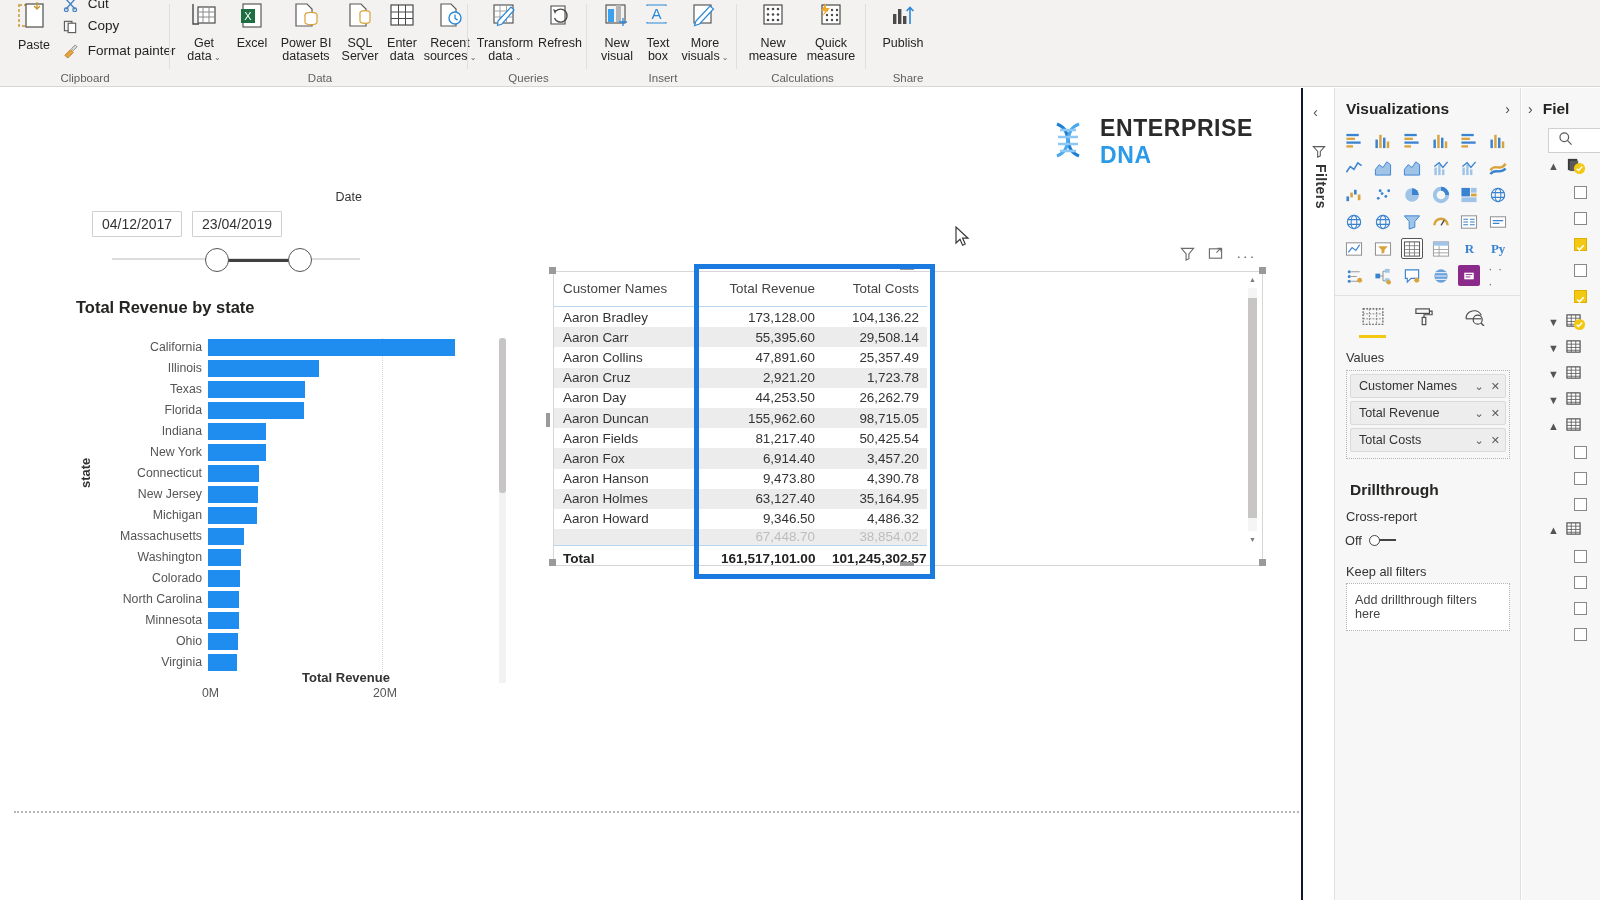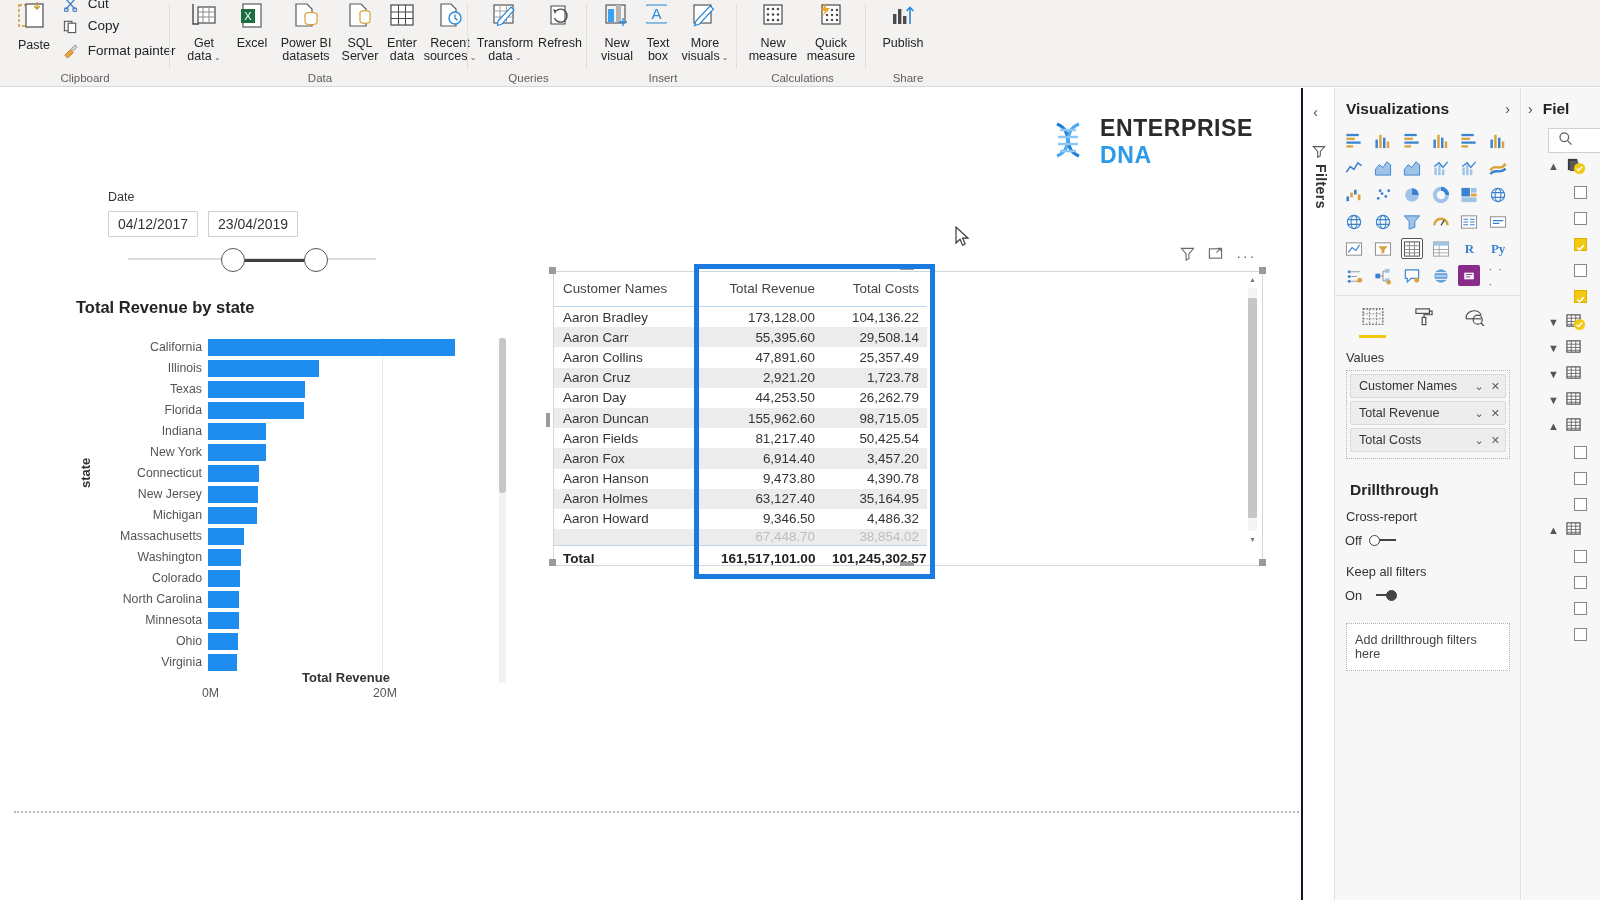--- a/index.html
+++ b/index.html
@@ -47,21 +47,21 @@
     border-top: 2px dotted #b9b7b4;
   }
 
   
   #logo { position: absolute; left: 1047px; top: 27px; display: flex; align-items: center; gap: 11px; }
   #logo .wordmark { font-size: 23px; font-weight: bold; letter-spacing: 0.6px; }
   #logo .wordmark .w1 { color: #2b2b2b; }
   #logo .wordmark .w2 { color: #2b9ae8; }
 
   
-  #slicer { position: absolute; left: 108px; top: 102px; width: 270px; height: 82px; }
+  #slicer { position: absolute; left: 92px; top: 102px; width: 270px; height: 82px; text-align: right; }
   #slicer .slabel { font-size: 12.5px; color: #333; margin-bottom: 7px; }
   .dateboxes { display: flex; gap: 10px; }
   .datebox {
     border: 1px solid #d0cece; background:#fff; border-radius: 1px;
     font-size: 14px; color: #333; padding: 4px 9px;
   }
   #sliderline { position: absolute; left: 20px; top: 68px; width: 248px; height: 2px; background: #dcdcdc; }
   #sliderfill { position: absolute; left: 126px; top: 69px; width: 82px; height: 3px; background: #404040; }
   .handle {
     position: absolute; top: 58px; width: 24px; height: 24px; border-radius: 50%;
@@ -994,27 +994,20 @@
     <div class="togline">
       <span>Off</span>
       <span class="toggle off">
           <span class="trk"></span>
           <span class="knb"></span>
         </span>
     </div>
     <div class="drillrow">
       <div class="drilllbl">Keep all filters</div>
     </div>
-    <div class="togline">
-      <span>On</span>
-      <span class="toggle on">
-          <span class="trk"></span>
-          <span class="knb"></span>
-        </span>
-    </div>
     <div id="drilldrop">Add drillthrough filters here</div>
   </div>
 
   <div id="fieldspane">
     <div id="fphdr">
       <span class="chev">›</span>
       <span class="t">Fiel</span>
     </div>
     <div id="fpsearch">
       <span>

